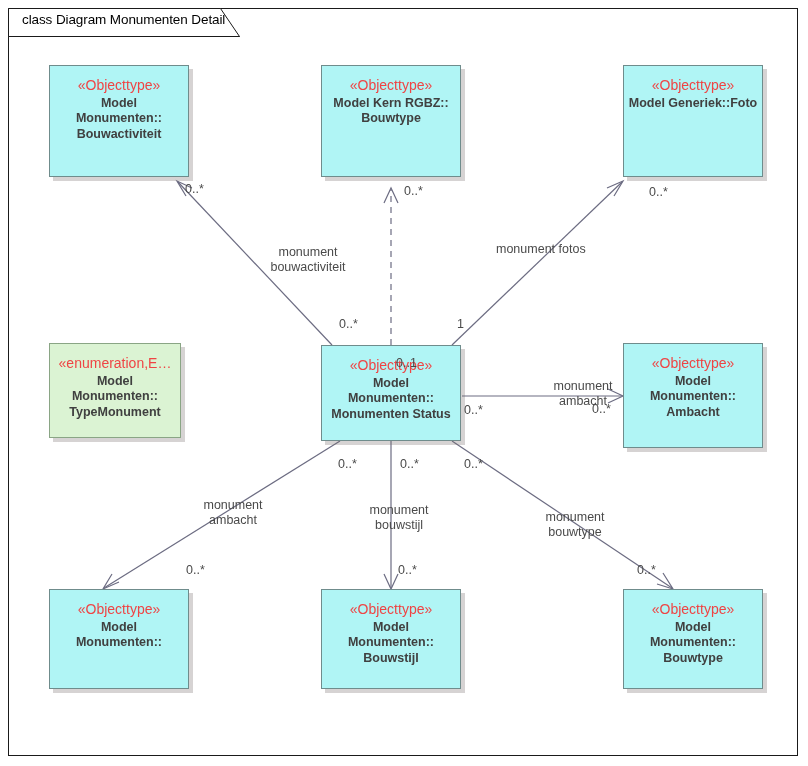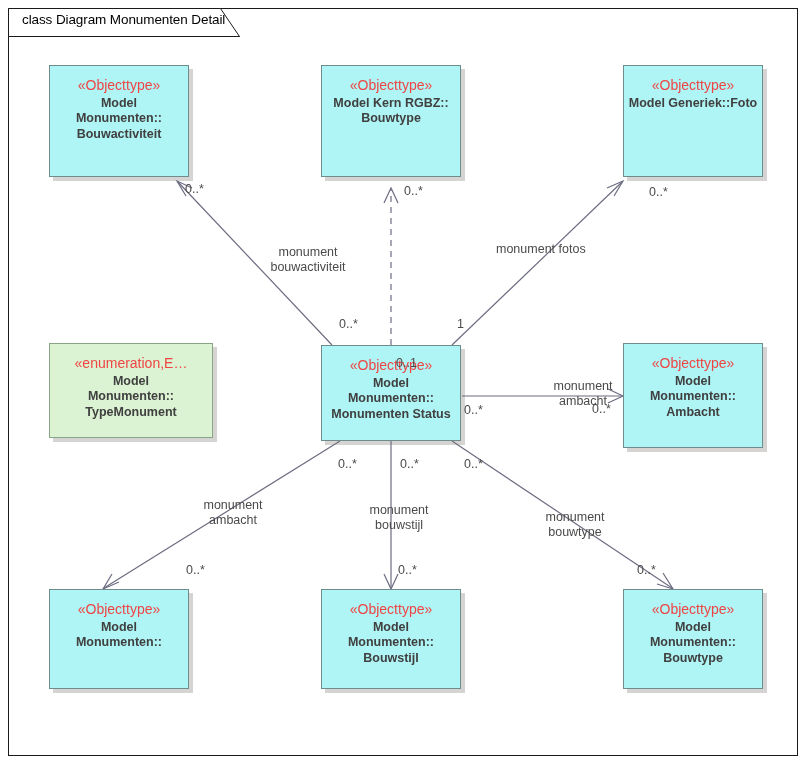--- a/index.html
+++ b/index.html
@@ -231,21 +231,21 @@
 
   <div class="node objecttype" style="left:623px; top:65px; width:140px; height:112px;">
     <div class="shadow"></div>
     <div class="body"></div>
     <div class="txt">
       <div class="stereotype">«Objecttype»</div>
       <div class="clsname">Model Generiek::Foto</div>
     </div>
   </div>
 
-  <div class="node enumeration" style="left:49px; top:343px; width:164px; height:95px;">
+  <div class="node enumeration" style="left:49px; top:343px; width:132px; height:95px;">
     <div class="shadow"></div>
     <div class="body"></div>
     <div class="txt">
       <div class="stereotype">«enumeration,E…</div>
       <div class="clsname">Model</div>
       <div class="clsname">Monumenten::</div>
       <div class="clsname">TypeMonument</div>
     </div>
   </div>
 

